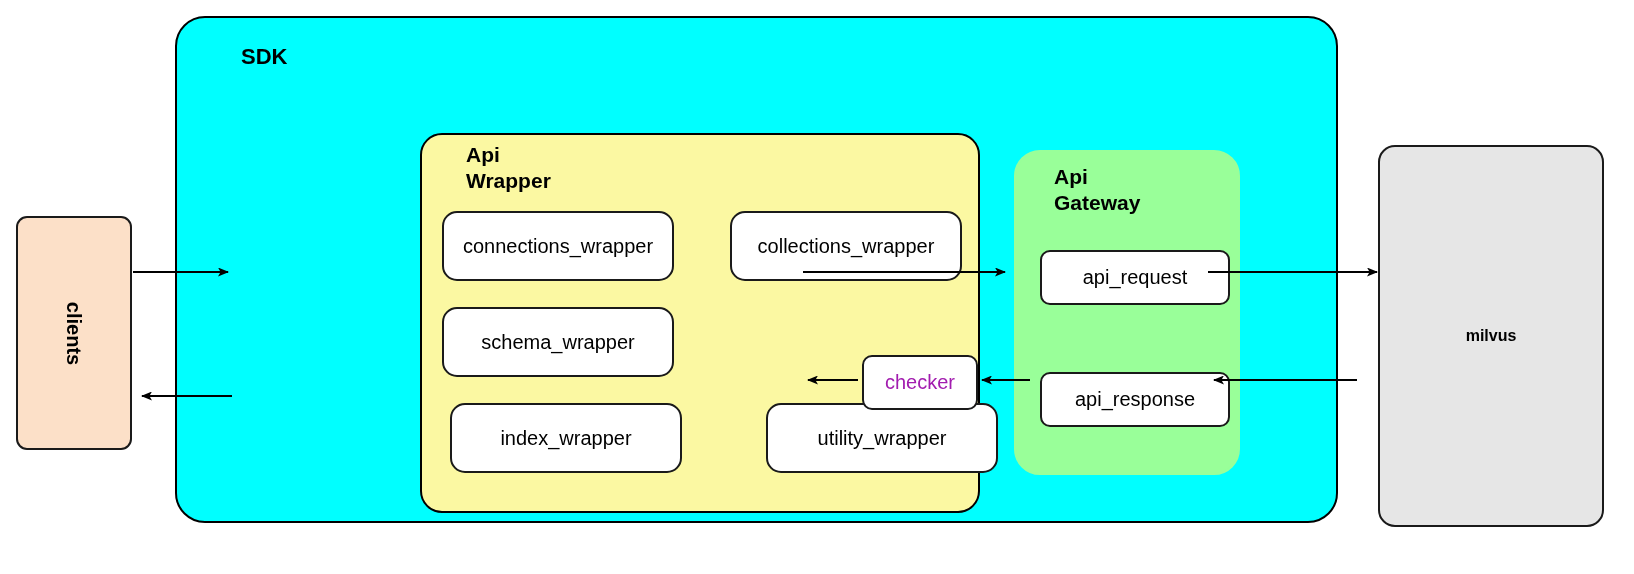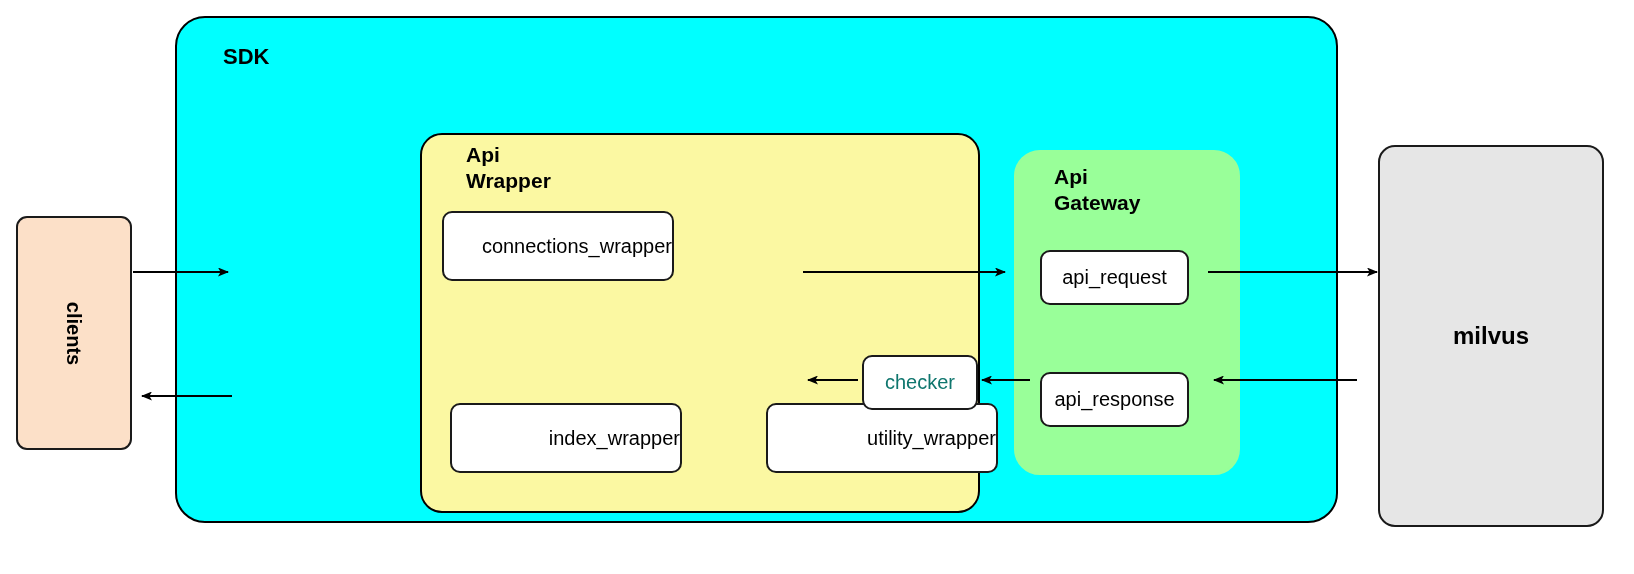--- a/index.html
+++ b/index.html
@@ -31,21 +31,21 @@
     top: 16px;
     width: 1163px;
     height: 507px;
     background: #00FFFF;
     border: 2px solid #000000;
     border-radius: 30px;
     display: block;
   }
   #sdk-label {
     position: absolute;
-    left: 46px;
+    left: 64px;
     top: 26px;
     font-size: 22px;
     font-weight: bold;
     color: #000000;
     line-height: 1.15;
   }
 
   
   #api-wrapper-container {
     left: 243px;
@@ -66,26 +66,25 @@
     color: #000000;
     line-height: 1.25;
     white-space: pre-line;
     text-align: left;
   }
 
   
   .wrapper-card {
     background: #FFFFFF;
     border: 2px solid #1a1a1a;
-    border-radius: 10px;
+    border-radius: 15px;
     font-size: 20px;
     color: #000000;
     width: 232px;
     height: 70px;
-    justify-content: flex-end;
   }
 
   
   #api-gateway-container {
     left: 1012px;
     top: 148px;
     width: 226px;
     height: 325px;
     background: #99FF99;
     border: 2px solid #99FF99;
@@ -102,35 +101,35 @@
     line-height: 1.25;
     white-space: pre-line;
     text-align: left;
   }
   .gateway-card {
     background: #FFFFFF;
     border: 2px solid #1a1a1a;
     border-radius: 10px;
     font-size: 20px;
     color: #000000;
-    width: 149px;
+    width: 190px;
     height: 55px;
   }
 
   
   #checker-box {
     left: 860px;
     top: 353px;
     width: 116px;
     height: 55px;
     background: #FFFFFF;
     border: 2px solid #1a1a1a;
     border-radius: 10px;
     font-size: 20px;
-    color: #0f766e;
+    color: #a21caf;
   }
 
   
   #clients-box {
     left: 16px;
     top: 216px;
     width: 116px;
     height: 234px;
     background: #FCE0C8;
     border: 2px solid #1a1a1a;
@@ -146,21 +145,21 @@
 
   
   #milvus-box {
     left: 1378px;
     top: 145px;
     width: 226px;
     height: 382px;
     background: #E6E6E6;
     border: 2px solid #1a1a1a;
     border-radius: 17px;
-    font-size: 24px;
+    font-size: 16px;
     font-weight: bold;
     color: #000000;
   }
 
   
   .arrow-svg {
     position: absolute;
     left: 0;
     top: 0;
     width: 1634px;
@@ -181,21 +180,27 @@
   <div class="box" id="sdk-container">
     <div id="sdk-label">SDK</div>
 
     <div class="box" id="api-wrapper-container">
       <div id="api-wrapper-label">Api
 Wrapper</div>
 
       <div class="box wrapper-card" style="left:20px;  top:76px;">
         <span>connections_wrapper</span>
       </div>
-
+      <div class="box wrapper-card" style="left:308px; top:76px;">
+        <span>collections_wrapper</span>
+      </div>
+
+      <div class="box wrapper-card" style="left:20px;  top:172px;">
+        <span>schema_wrapper</span>
+      </div>
 
       <div class="box wrapper-card" style="left:20px;  top:268px;margin-left:8px;">
         <span>index_wrapper</span>
       </div>
       <div class="box wrapper-card" style="left:308px; top:268px;margin-left:36px;">
         <span>utility_wrapper</span>
       </div>
     </div>
 
     <div class="box" id="checker-box" style="left:685px; top:337px;">

